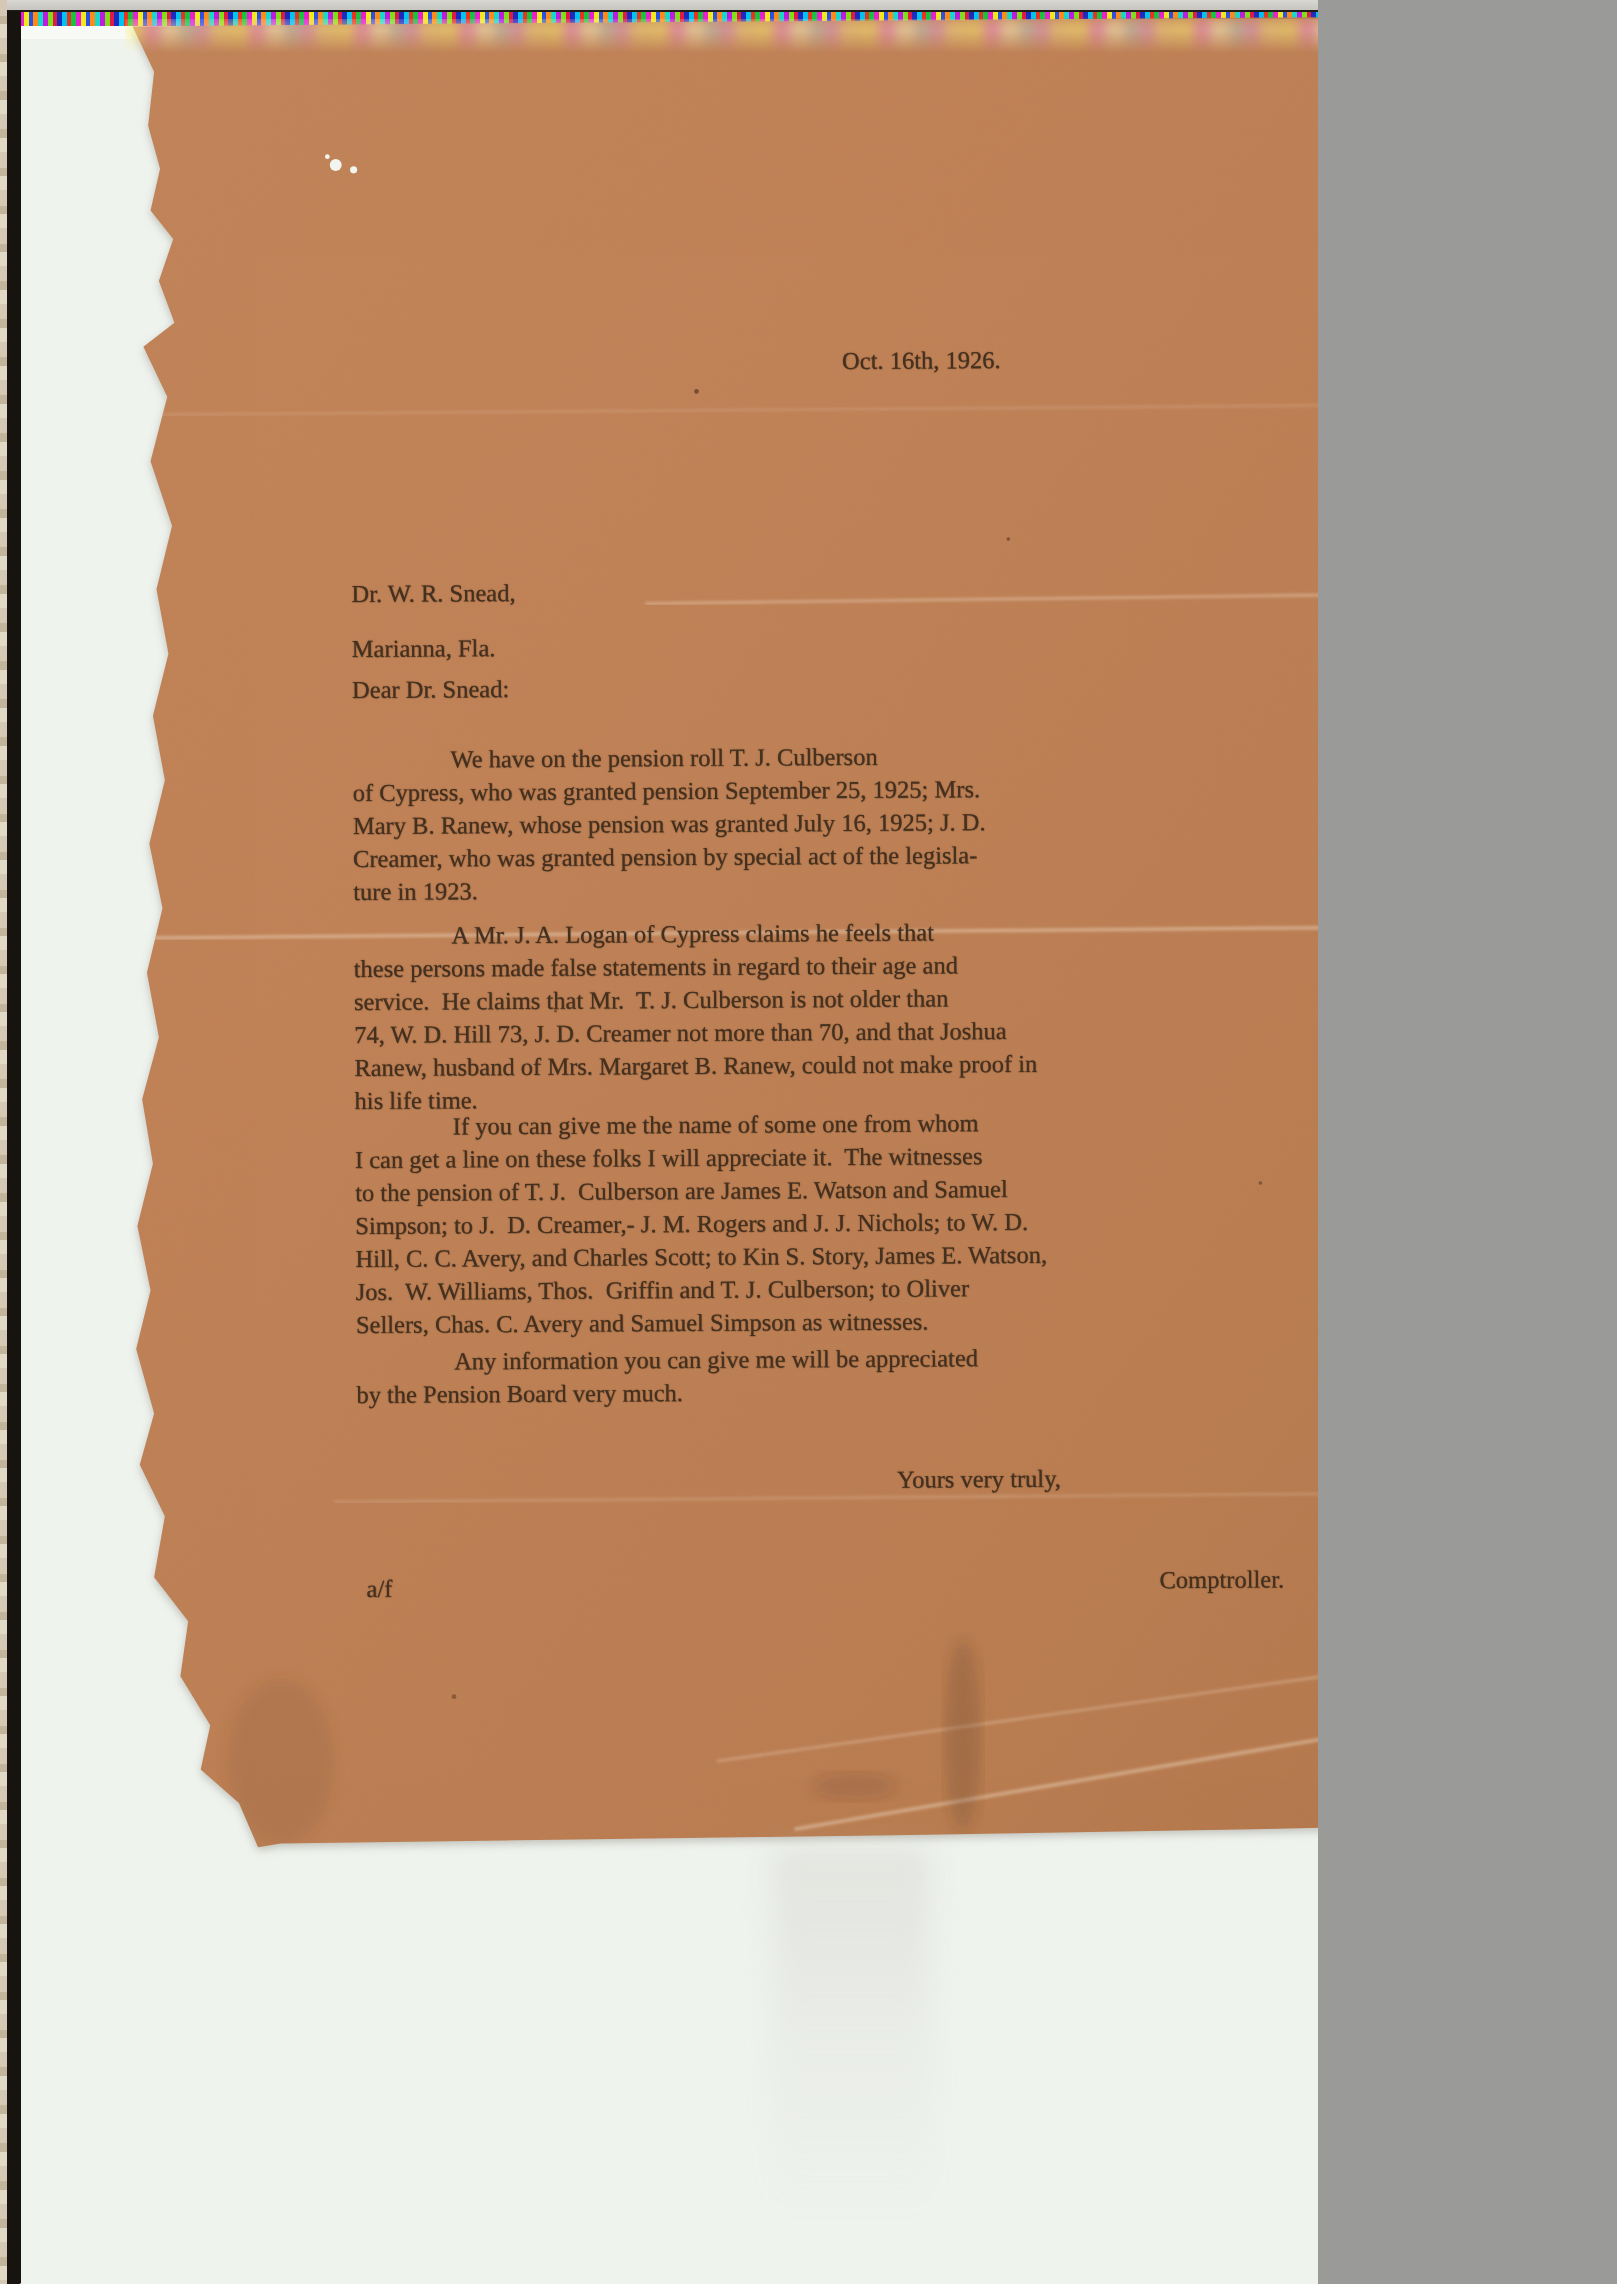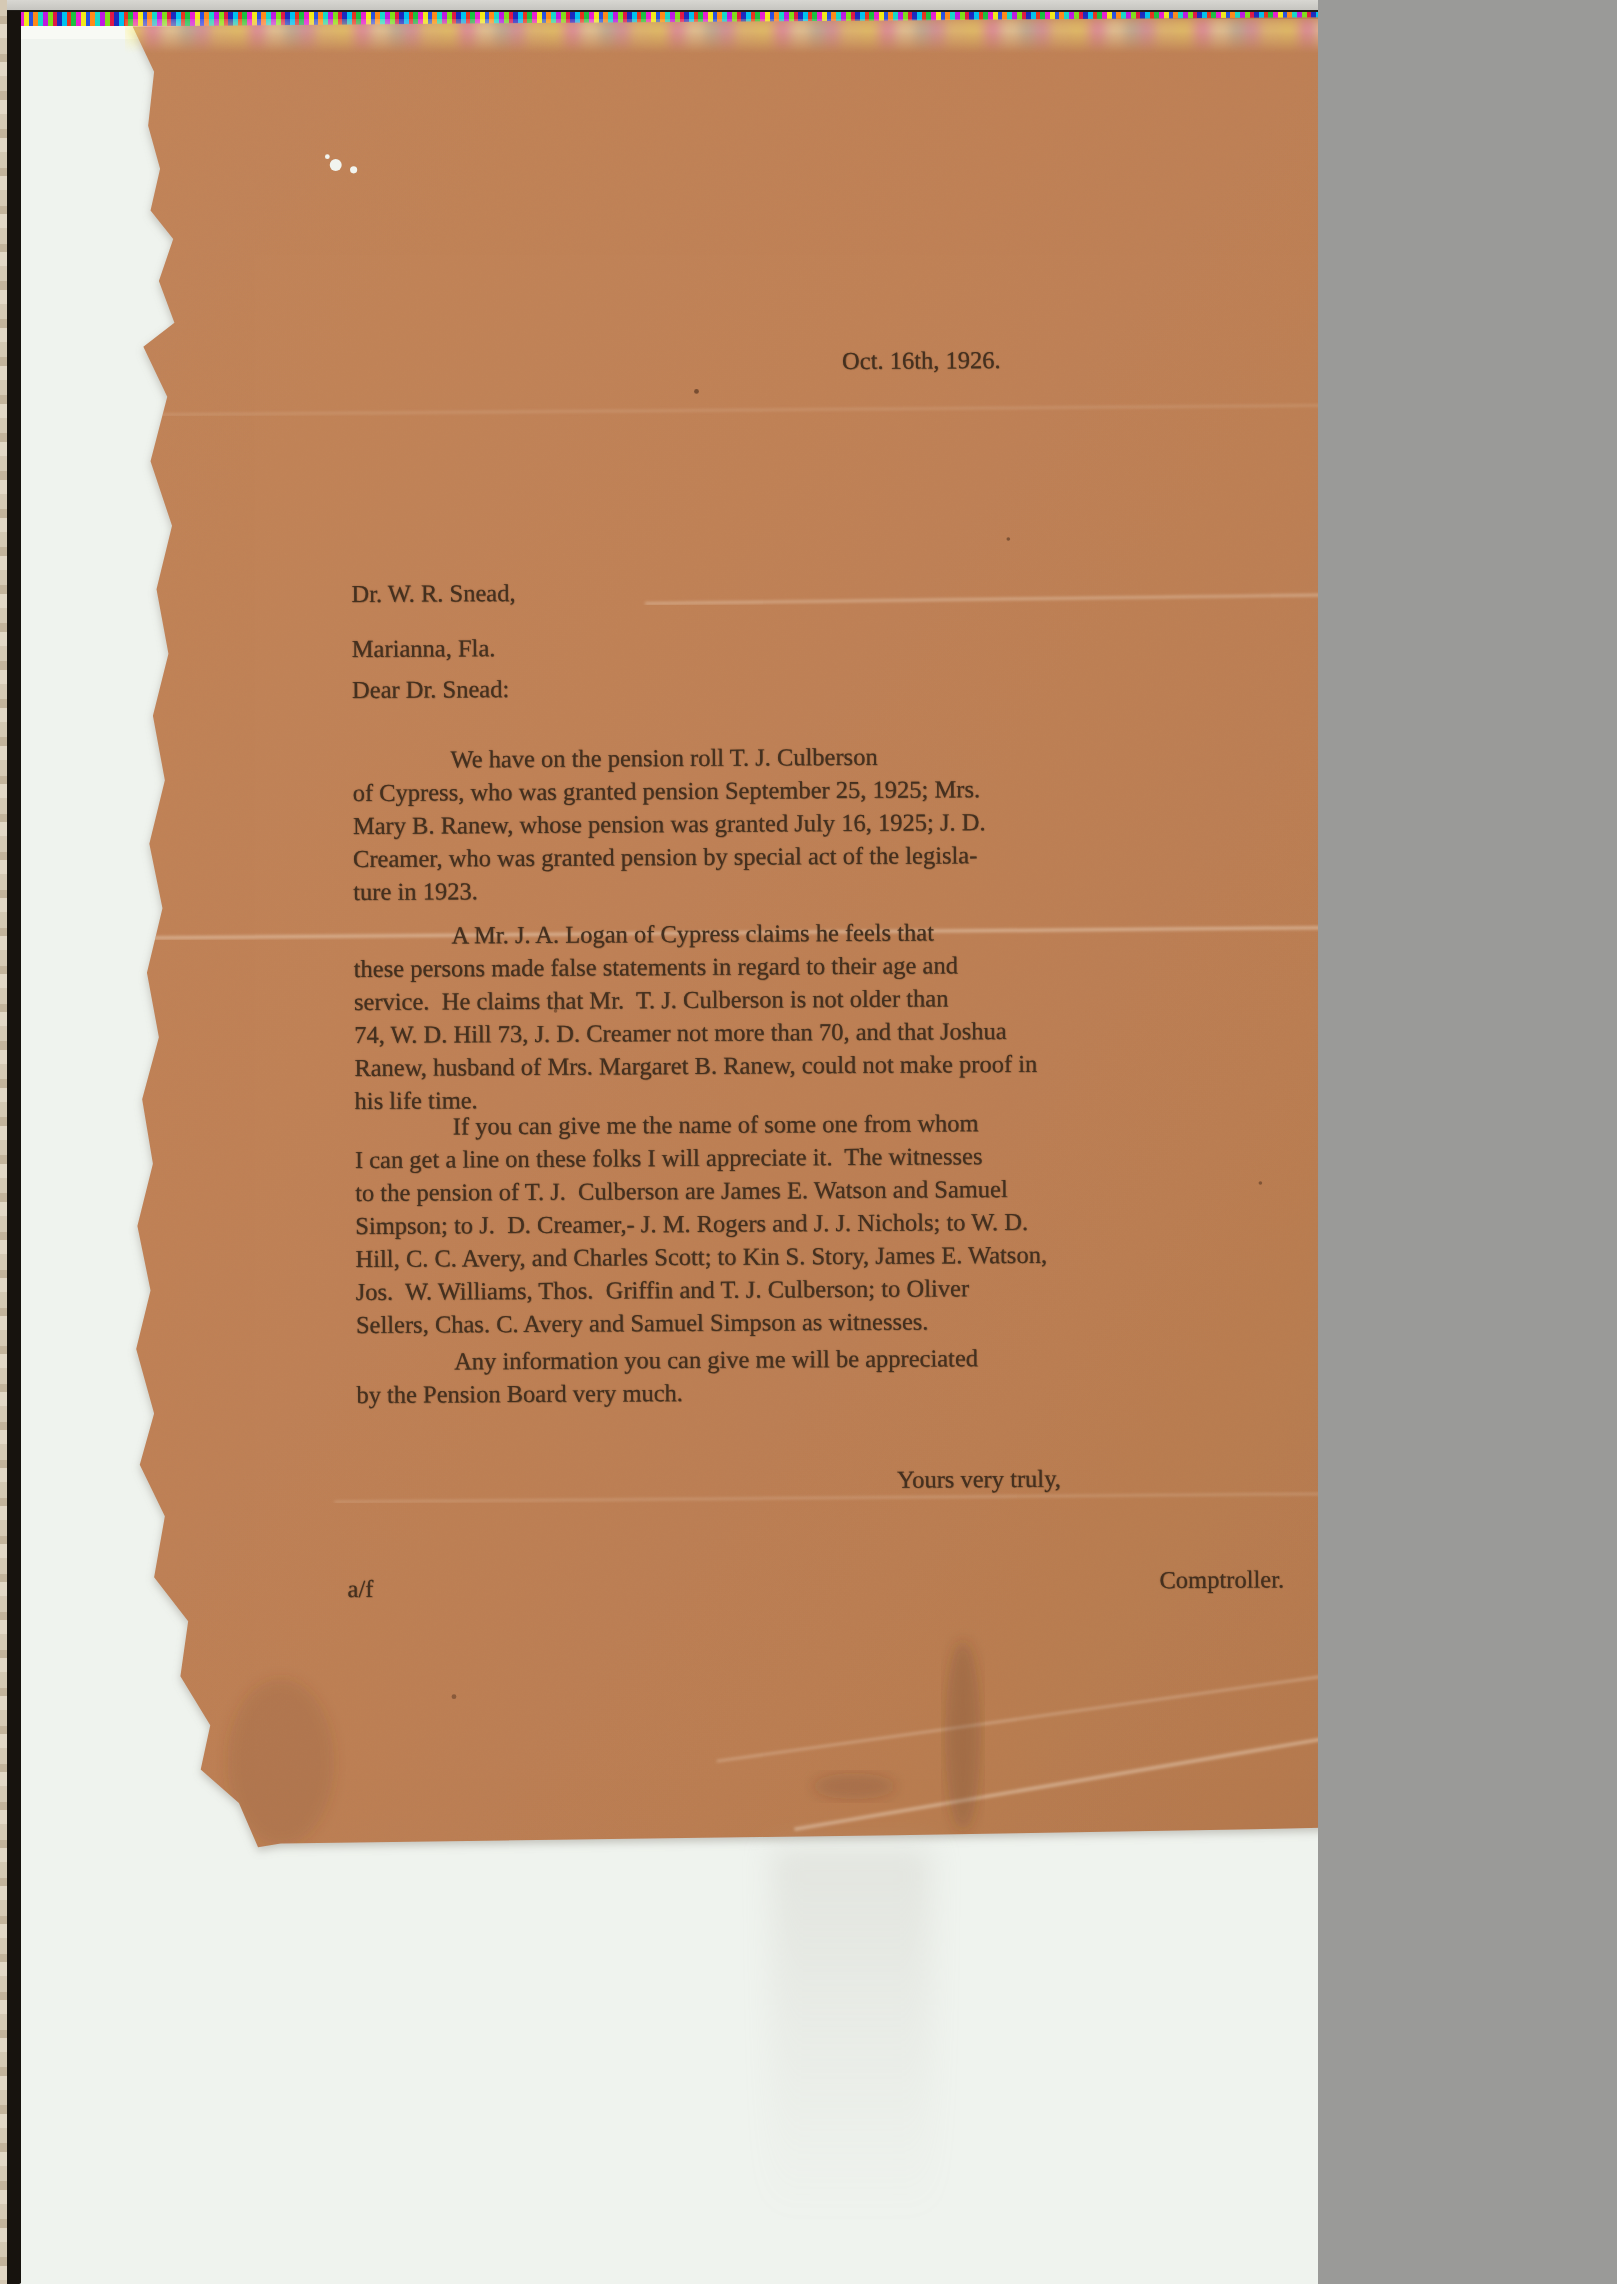--- a/index.html
+++ b/index.html
@@ -70,21 +70,21 @@
   .para{line-height:33px;}
   .recipient{line-height:55px;}
   .date-line{left:842px;top:350px;}
   .recipient{left:350px;top:566px;}
   .salutation{left:350px;top:676px;}
   .p1{left:350px;top:743px;}
   .p2{left:350px;top:919px;}
   .p3{left:350px;top:1110px;}
   .p4{left:350px;top:1345px;}
   .closing{left:890px;top:1469px;}
-  .initials{left:340px;top:1575px;}
+  .initials{left:359px;top:1575px;}
   .signature{left:1152px;top:1571px;}
 </style>
 </head>
 <body>
 
 <div class="scan">
 
   <div class="scanner-edge-strip"></div>
   <div class="color-bar"></div>
   <div class="white-gap"></div>

